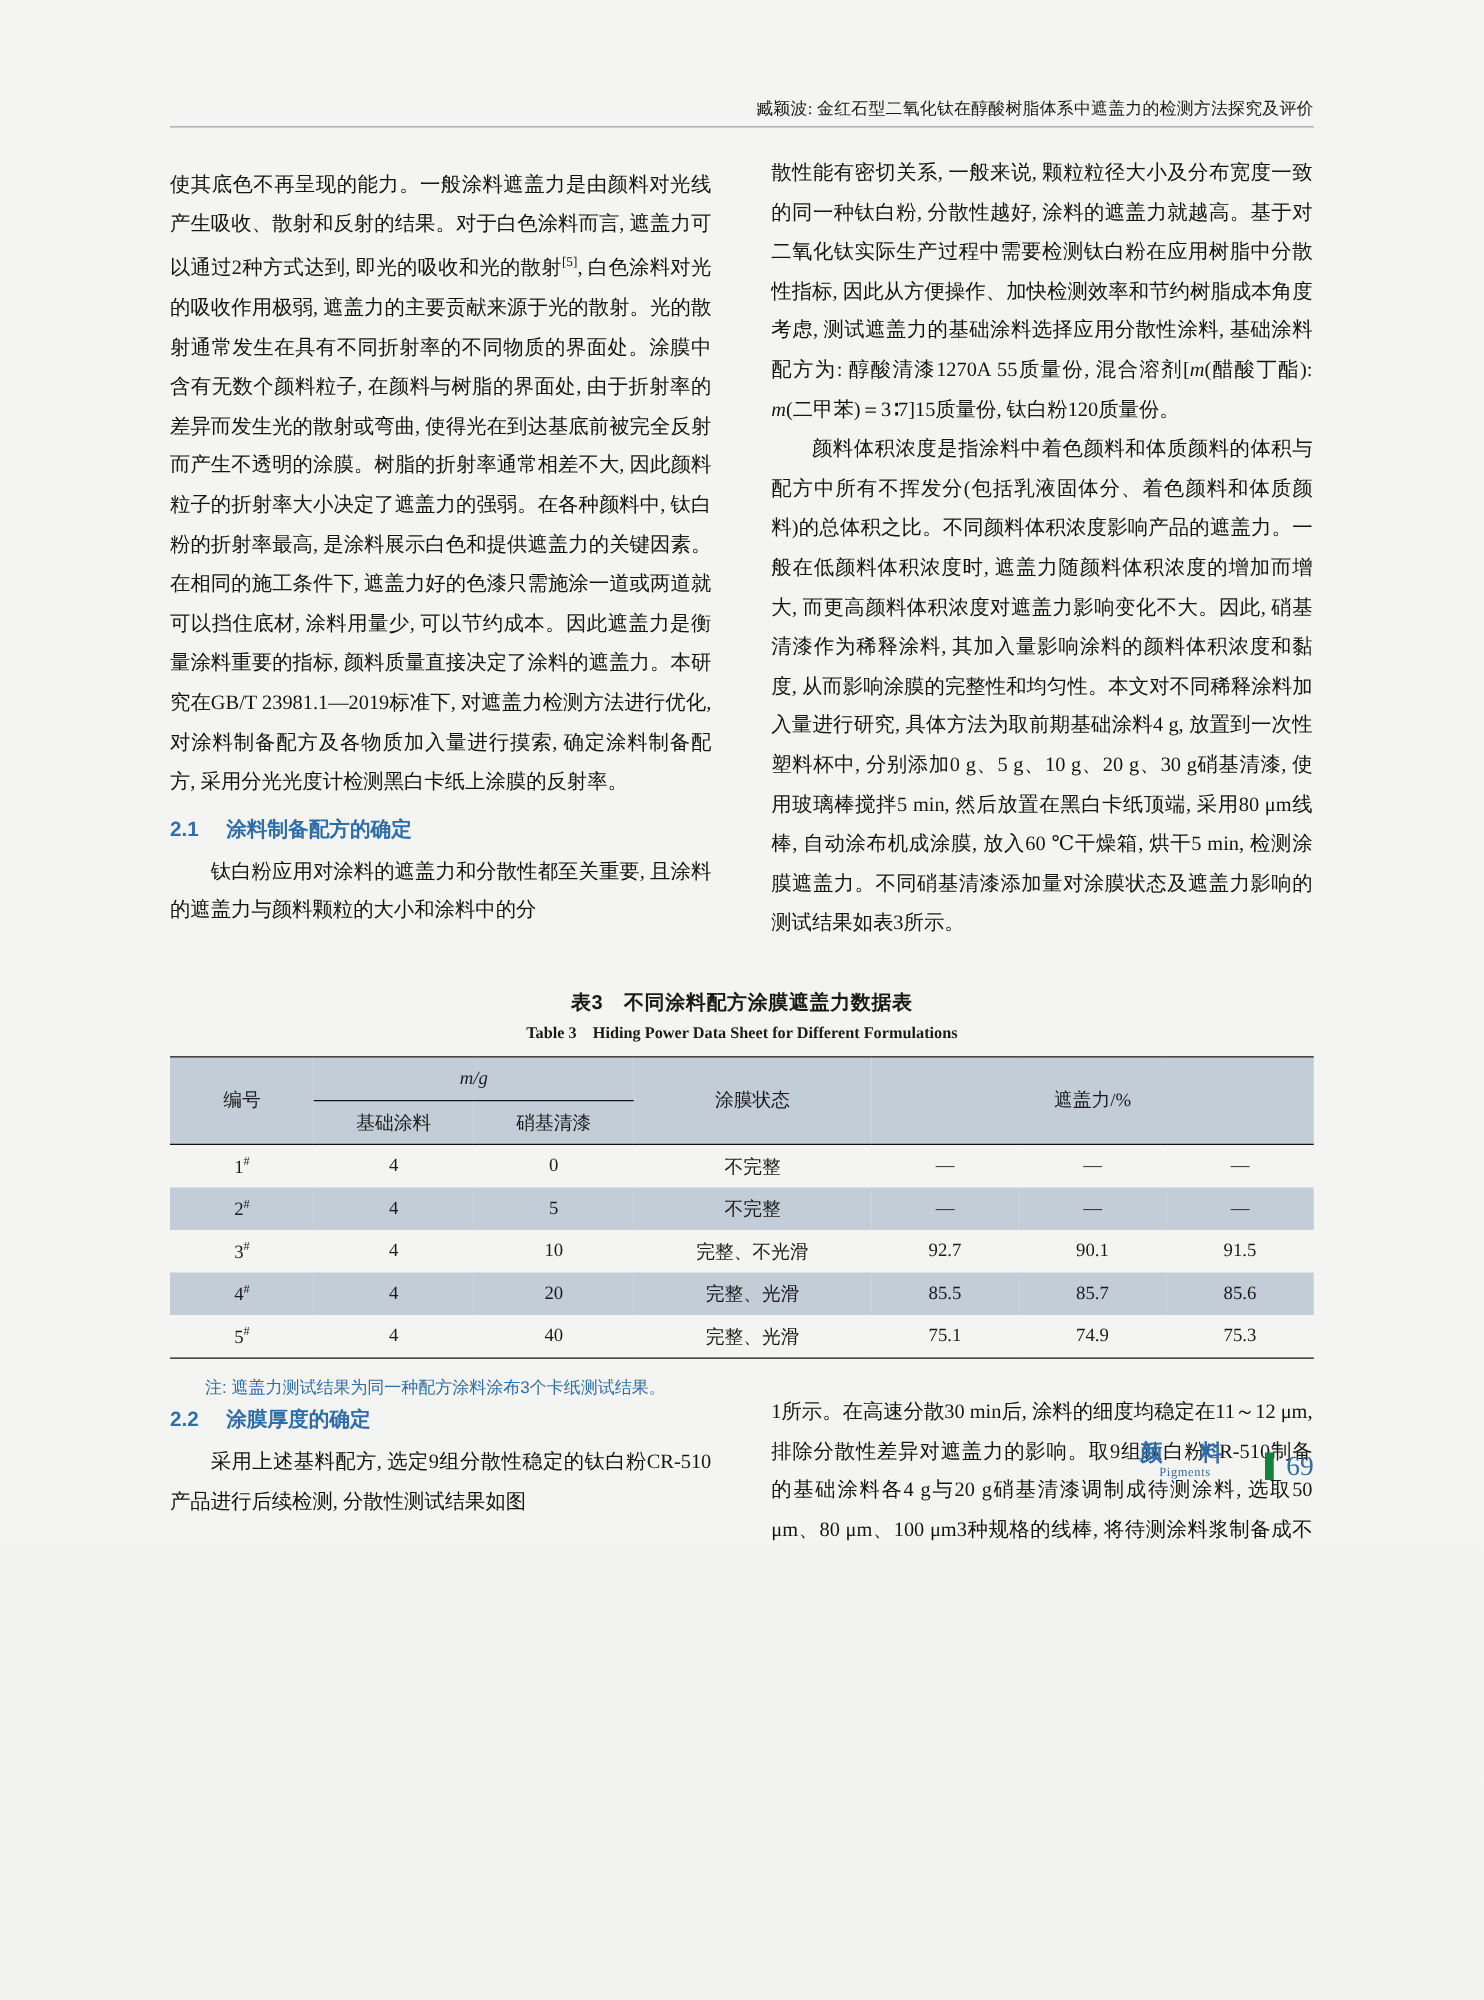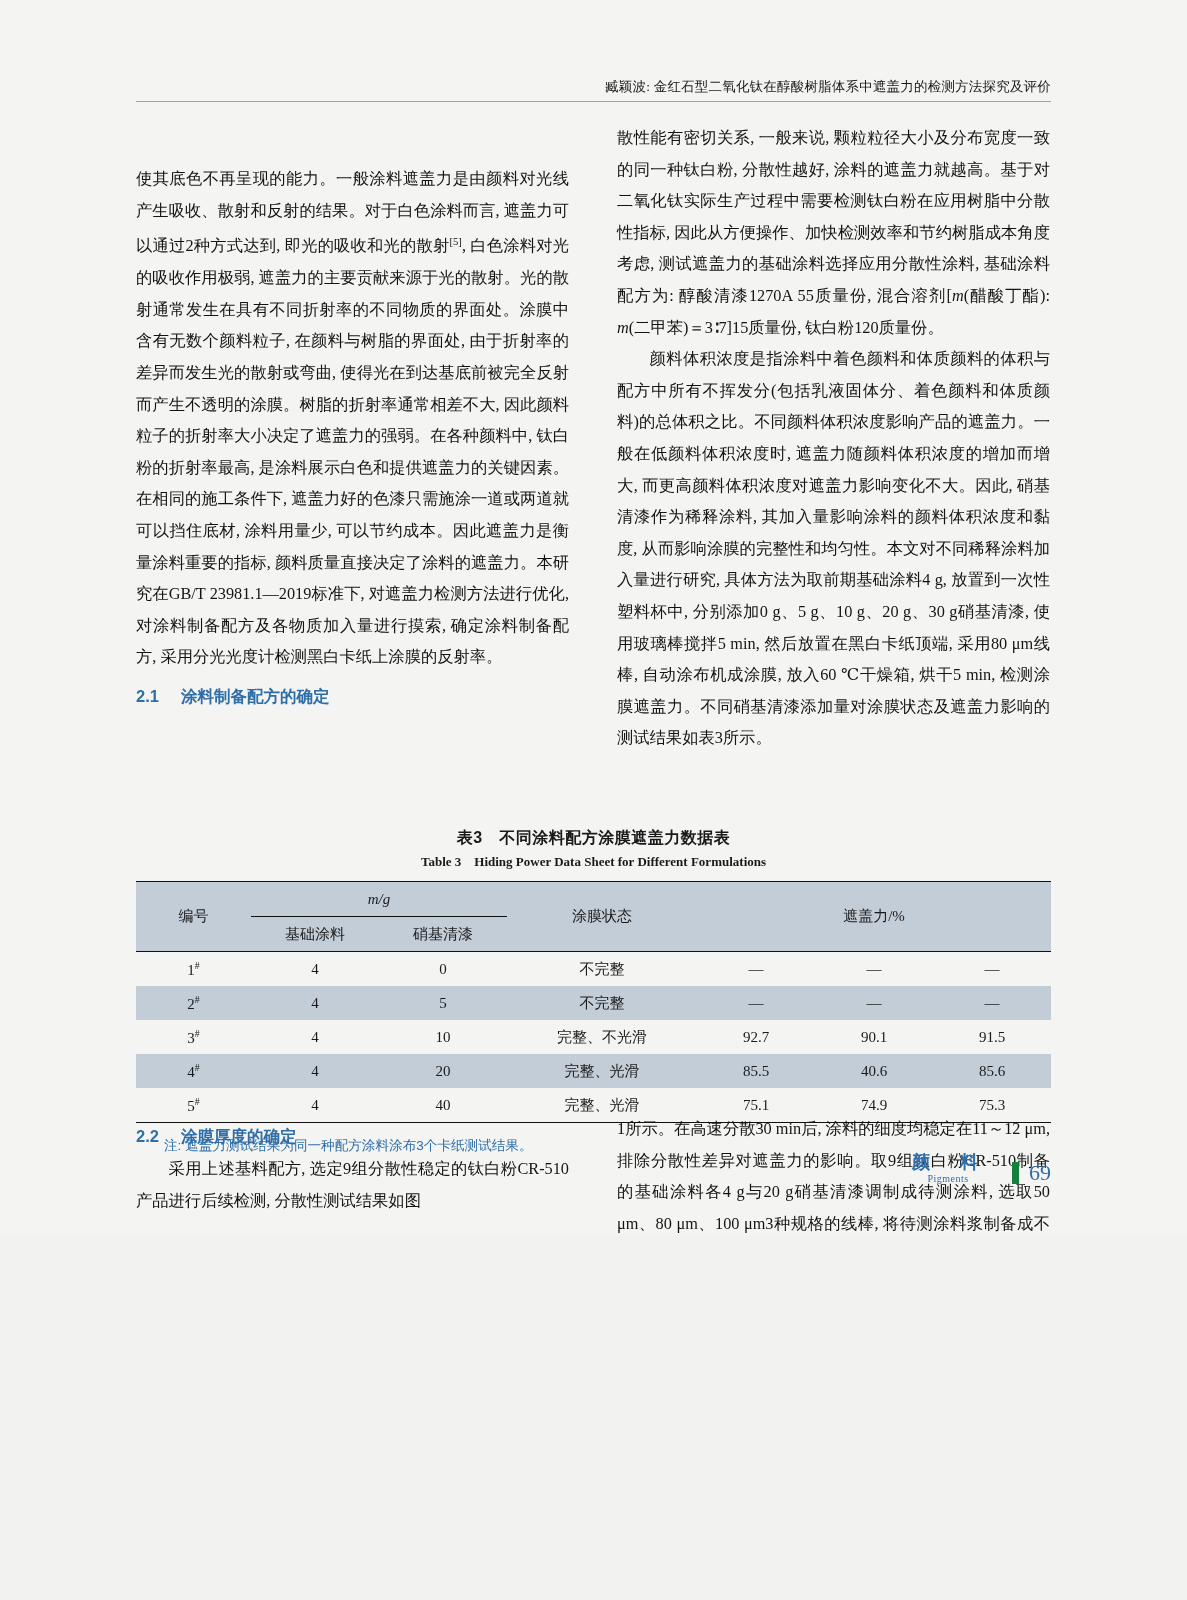--- a/index.html
+++ b/index.html
@@ -69,21 +69,21 @@
   .section-head .num {
     margin-right: 22px;
     font-weight: bold;
   }
   sup {
     font-size: 0.65em;
     vertical-align: super;
   }
   .table-block {
     position: absolute;
-    top: 828px;
+    top: 792px;
     left: 136px;
     width: 915px;
   }
   .tbl-title-cn {
     text-align: center;
     font-size: 16px;
     font-weight: bold;
     font-family: "Liberation Sans", sans-serif;
     margin-bottom: 4px;
     letter-spacing: 0.5px;
@@ -178,20 +178,21 @@
 
   <div class="header">臧颖波: 金红石型二氧化钛在醇酸树脂体系中遮盖力的检测方法探究及评价</div>
   <div class="header-rule"></div>
 
   <div class="columns">
     <div class="col">
       <p class="body">使其底色不再呈现的能力。一般涂料遮盖力是由颜料对光线产生吸收、散射和反射的结果。对于白色涂料而言, 遮盖力可以通过2种方式达到, 即光的吸收和光的散射<sup>[5]</sup>, 白色涂料对光的吸收作用极弱, 遮盖力的主要贡献来源于光的散射。光的散射通常发生在具有不同折射率的不同物质的界面处。涂膜中含有无数个颜料粒子, 在颜料与树脂的界面处, 由于折射率的差异而发生光的散射或弯曲, 使得光在到达基底前被完全反射而产生不透明的涂膜。树脂的折射率通常相差不大, 因此颜料粒子的折射率大小决定了遮盖力的强弱。在各种颜料中, 钛白粉的折射率最高, 是涂料展示白色和提供遮盖力的关键因素。在相同的施工条件下, 遮盖力好的色漆只需施涂一道或两道就可以挡住底材, 涂料用量少, 可以节约成本。因此遮盖力是衡量涂料重要的指标, 颜料质量直接决定了涂料的遮盖力。本研究在GB/T 23981.1—2019标准下, 对遮盖力检测方法进行优化, 对涂料制备配方及各物质加入量进行摸索, 确定涂料制备配方, 采用分光光度计检测黑白卡纸上涂膜的反射率。</p>
       <div class="section-head">
         <span class="num">2.1</span><span>涂料制备配方的确定</span>
       </div>
+      <p class="body indent">钛白粉应用对涂料的遮盖力和分散性都至关重要, 且涂料的遮盖力与颜料颗粒的大小和涂料中的分</p>
     </div>
     <div class="col">
       <p class="body">散性能有密切关系, 一般来说, 颗粒粒径大小及分布宽度一致的同一种钛白粉, 分散性越好, 涂料的遮盖力就越高。基于对二氧化钛实际生产过程中需要检测钛白粉在应用树脂中分散性指标, 因此从方便操作、加快检测效率和节约树脂成本角度考虑, 测试遮盖力的基础涂料选择应用分散性涂料, 基础涂料配方为: 醇酸清漆1270A 55质量份, 混合溶剂[<i>m</i>(醋酸丁酯): <i>m</i>(二甲苯)＝3∶7]15质量份, 钛白粉120质量份。</p>
       <p class="body indent">颜料体积浓度是指涂料中着色颜料和体质颜料的体积与配方中所有不挥发分(包括乳液固体分、着色颜料和体质颜料)的总体积之比。不同颜料体积浓度影响产品的遮盖力。一般在低颜料体积浓度时, 遮盖力随颜料体积浓度的增加而增大, 而更高颜料体积浓度对遮盖力影响变化不大。因此, 硝基清漆作为稀释涂料, 其加入量影响涂料的颜料体积浓度和黏度, 从而影响涂膜的完整性和均匀性。本文对不同稀释涂料加入量进行研究, 具体方法为取前期基础涂料4 g, 放置到一次性塑料杯中, 分别添加0 g、5 g、10 g、20 g、30 g硝基清漆, 使用玻璃棒搅拌5 min, 然后放置在黑白卡纸顶端, 采用80 μm线棒, 自动涂布机成涂膜, 放入60 ℃干燥箱, 烘干5 min, 检测涂膜遮盖力。不同硝基清漆添加量对涂膜状态及遮盖力影响的测试结果如表3所示。</p>
     </div>
   </div>
 
   <div class="table-block">
     <div class="tbl-title-cn">表3　不同涂料配方涂膜遮盖力数据表</div>
     <div class="tbl-title-en">Table 3　Hiding Power Data Sheet for Different Formulations</div>
@@ -244,21 +245,21 @@
           <td>92.7</td>
           <td>90.1</td>
           <td>91.5</td>
         </tr>
         <tr class="alt">
           <td>4<sup>#</sup></td>
           <td>4</td>
           <td>20</td>
           <td>完整、光滑</td>
           <td>85.5</td>
-          <td>40.6</td>
+          <td>85.7</td>
           <td>85.6</td>
         </tr>
         <tr class="plain">
           <td class="rule-bot">5<sup>#</sup></td>
           <td class="rule-bot">4</td>
           <td class="rule-bot">40</td>
           <td class="rule-bot">完整、光滑</td>
           <td class="rule-bot">75.1</td>
           <td class="rule-bot">74.9</td>
           <td class="rule-bot">75.3</td>

